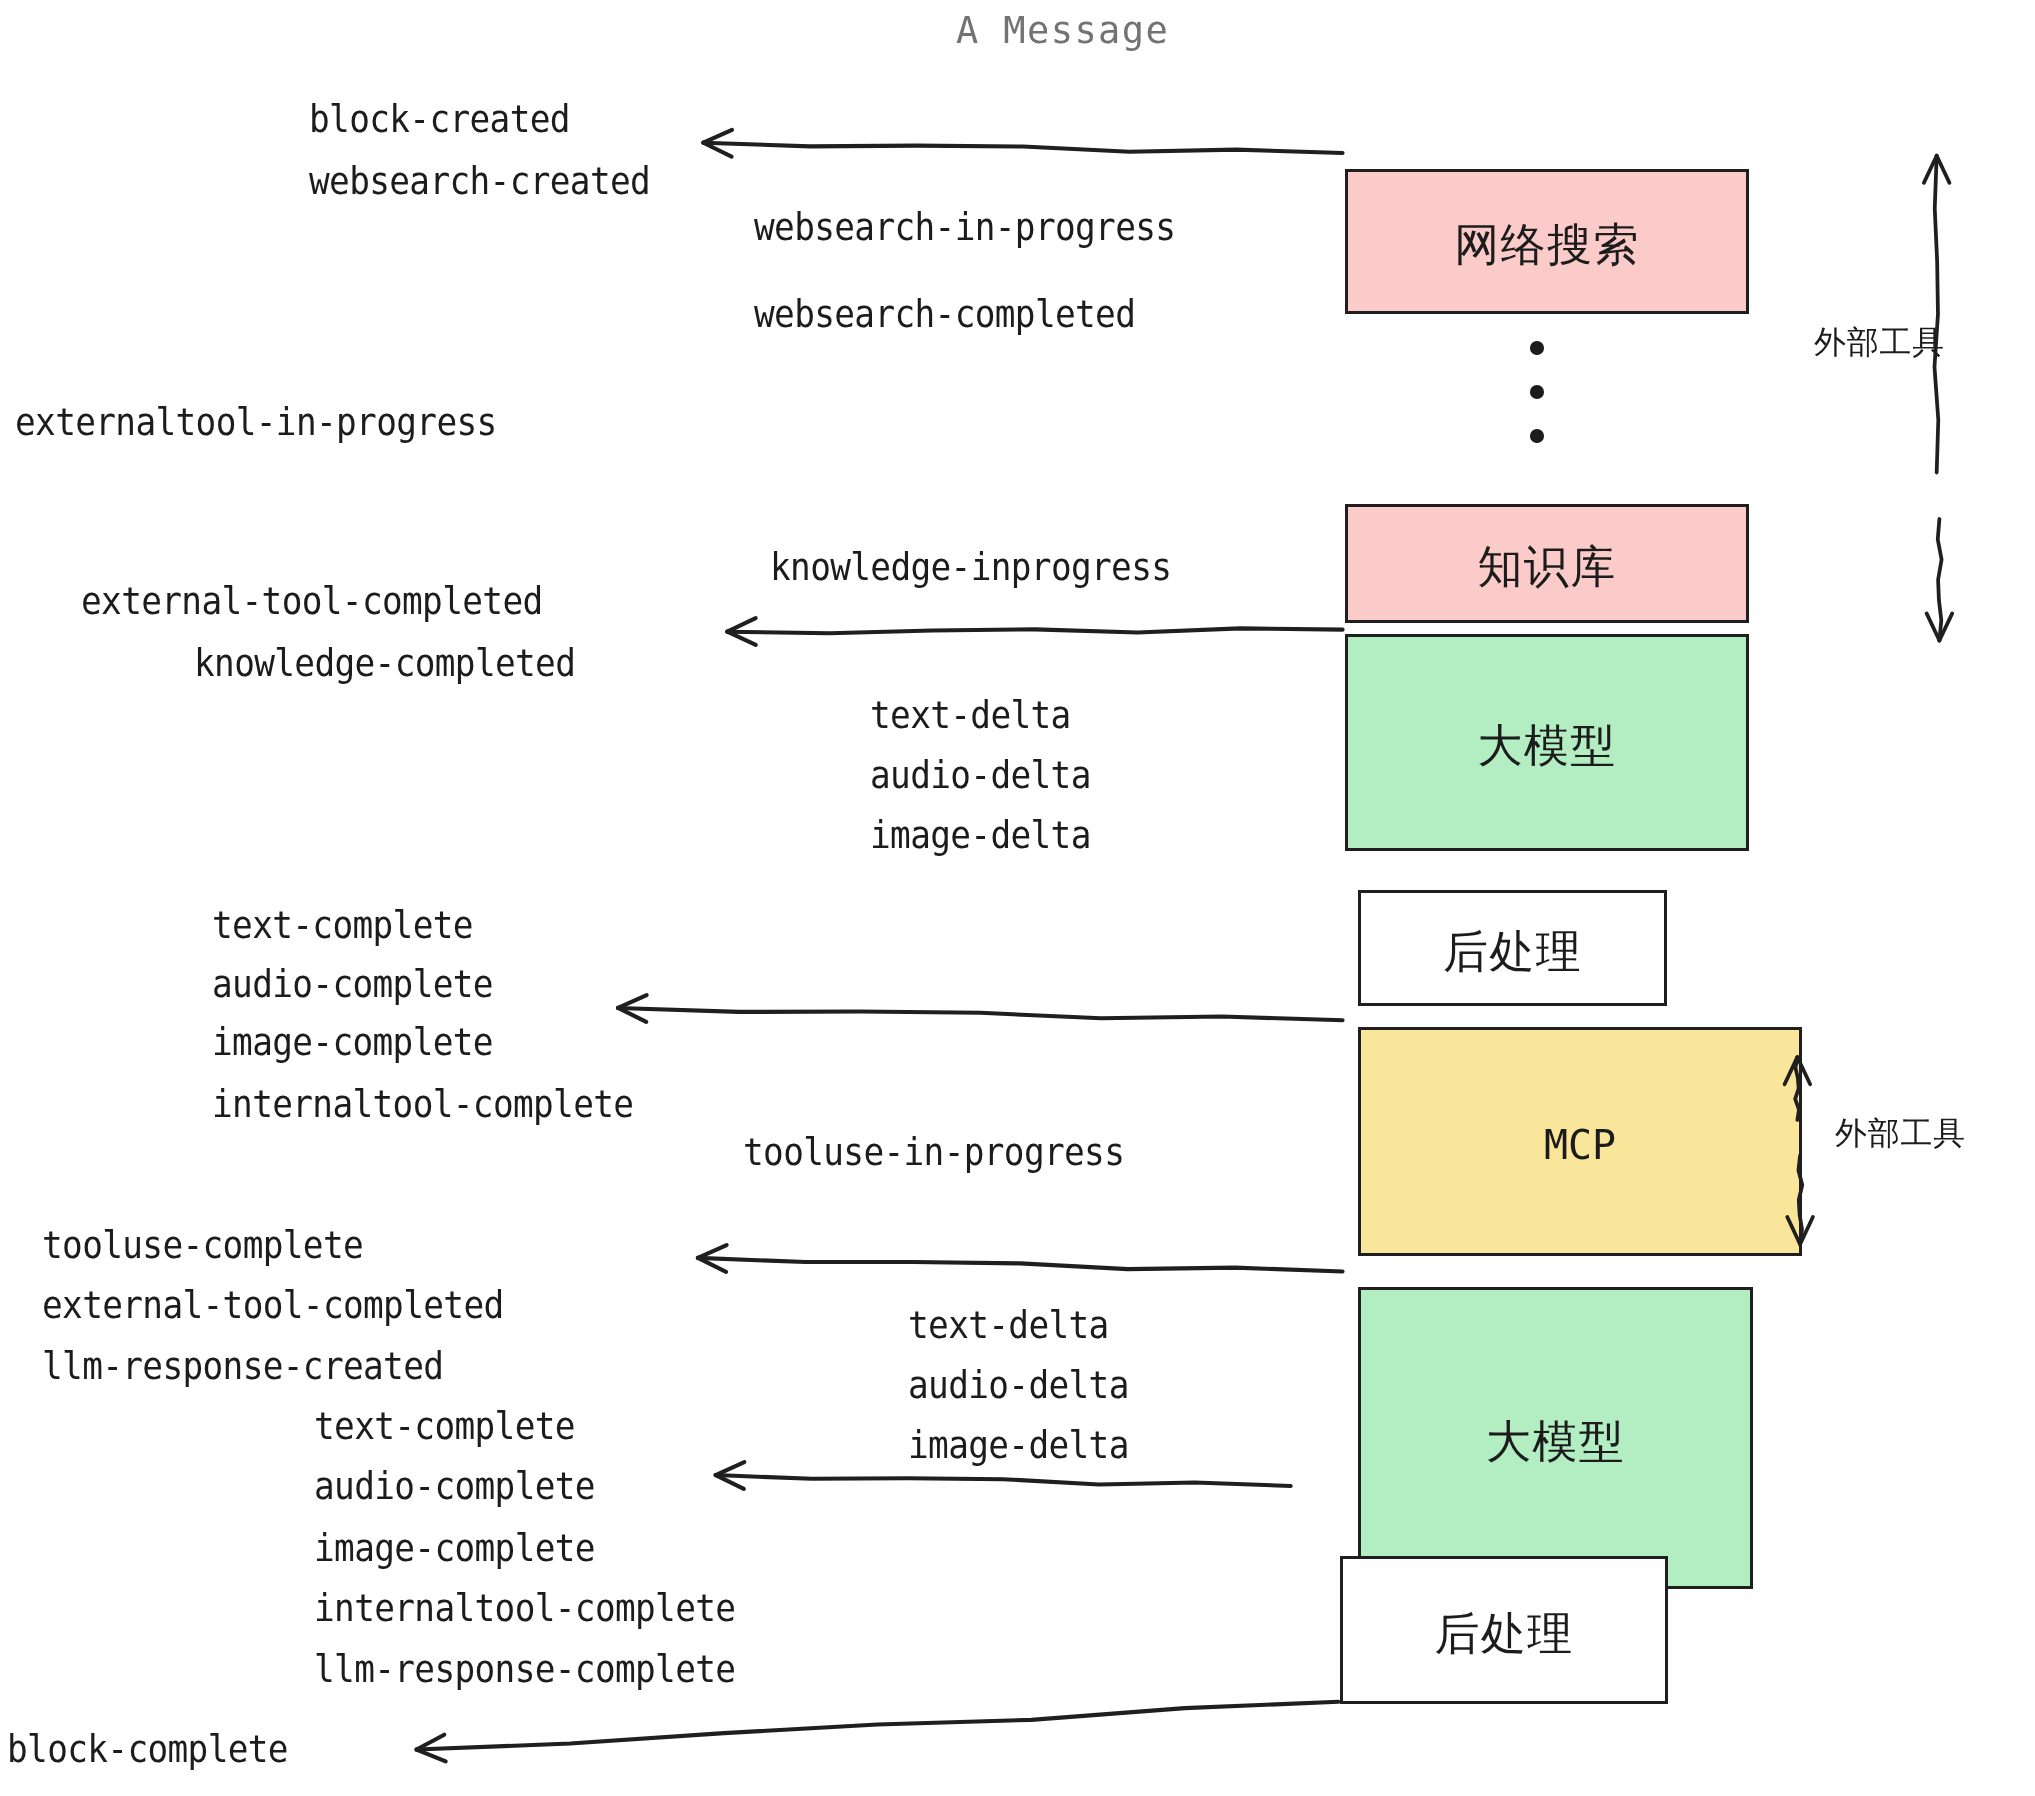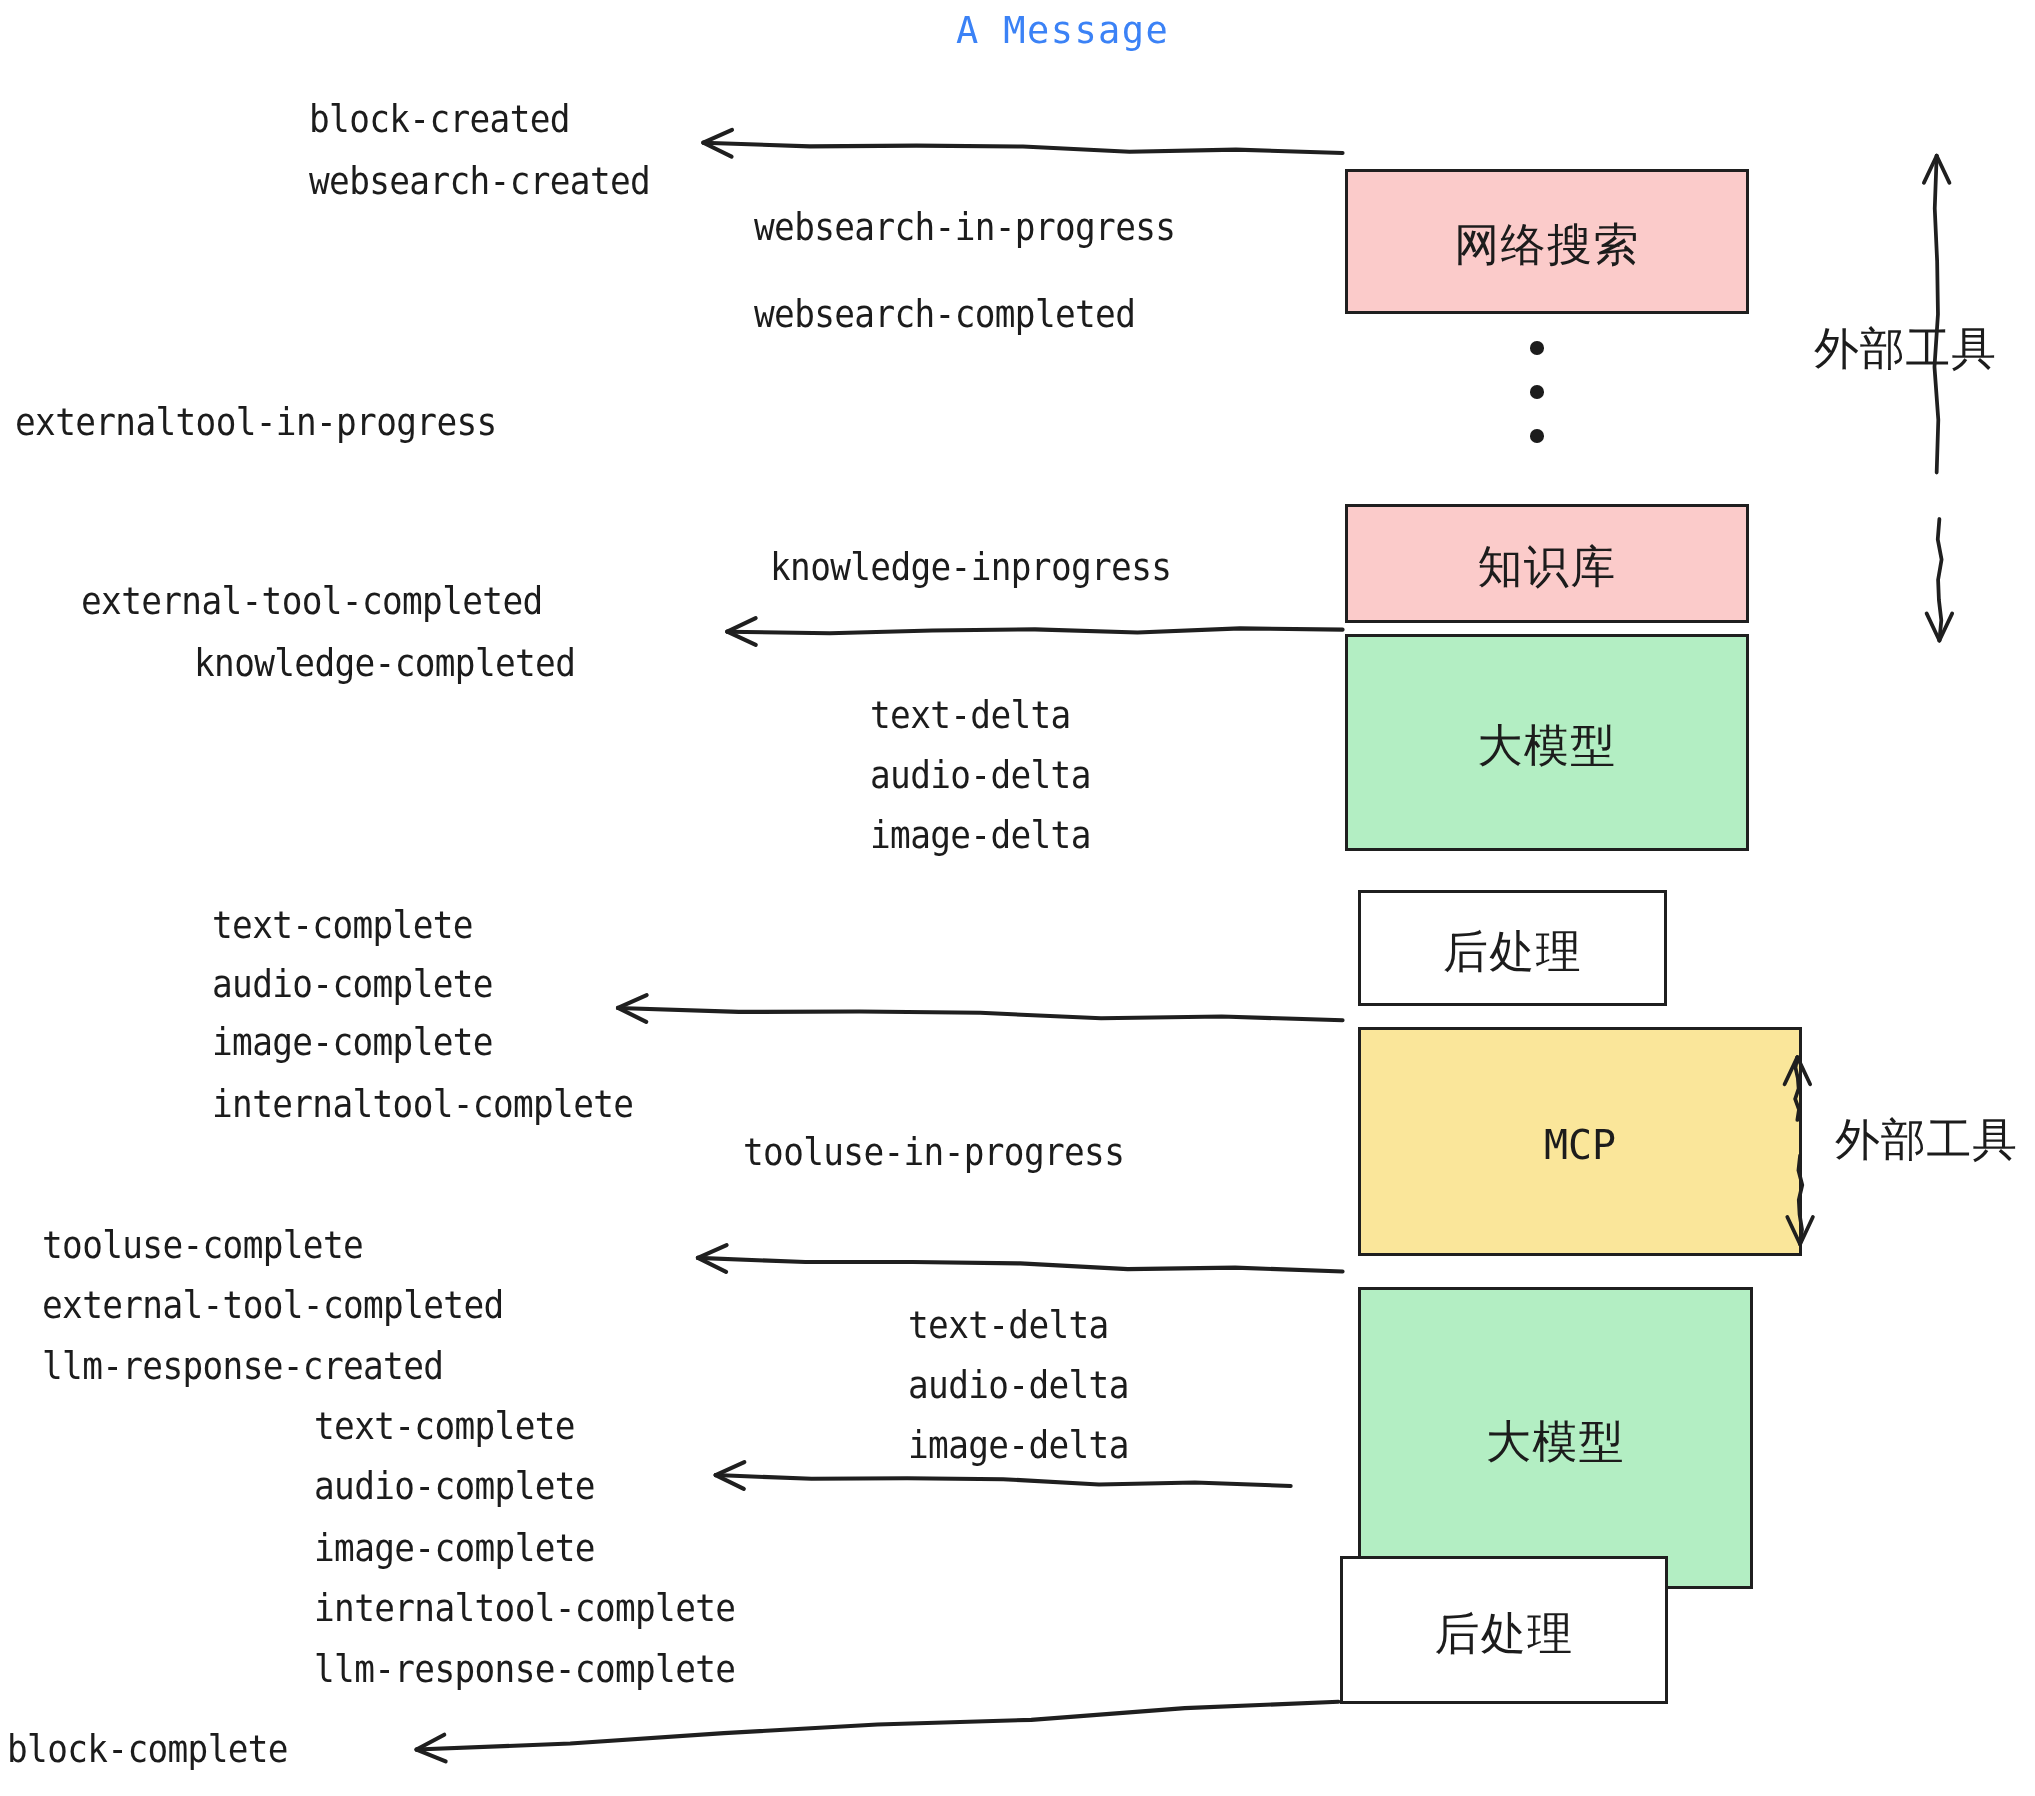--- a/index.html
+++ b/index.html
@@ -22,21 +22,21 @@
     font-family: "DejaVu Sans Mono", "Liberation Mono", monospace;
     font-size: 37px;
     line-height: 1;
     letter-spacing: -0.7px;
     transform: scaleX(0.93);
     transform-origin: left center;
   }
   .title {
     position: absolute;
     white-space: nowrap;
-    color: #3b82f6;
+    color: #737373;
     font-family: "DejaVu Sans Mono", "Liberation Mono", monospace;
     font-size: 37px;
     letter-spacing: 1.4px;
     line-height: 1;
   }
   .node {
     position: absolute;
     box-sizing: border-box;
     border: 3.4px solid #1f1f1f;
     display: flex;
@@ -54,21 +54,21 @@
   .node-label.latin {
     font-family: "DejaVu Sans Mono", "Liberation Mono", monospace;
     font-size: 40px;
     letter-spacing: 0px;
   }
   .side-label {
     position: absolute;
     white-space: nowrap;
     color: #1c1c1c;
     font-family: "DejaVu Sans", "Liberation Sans", sans-serif;
-    font-size: 45px;
+    font-size: 32px;
     line-height: 1;
     letter-spacing: 0.7px;
   }
   .dots {
     position: absolute;
     display: flex;
     flex-direction: column;
     align-items: center;
     justify-content: space-between;
   }

